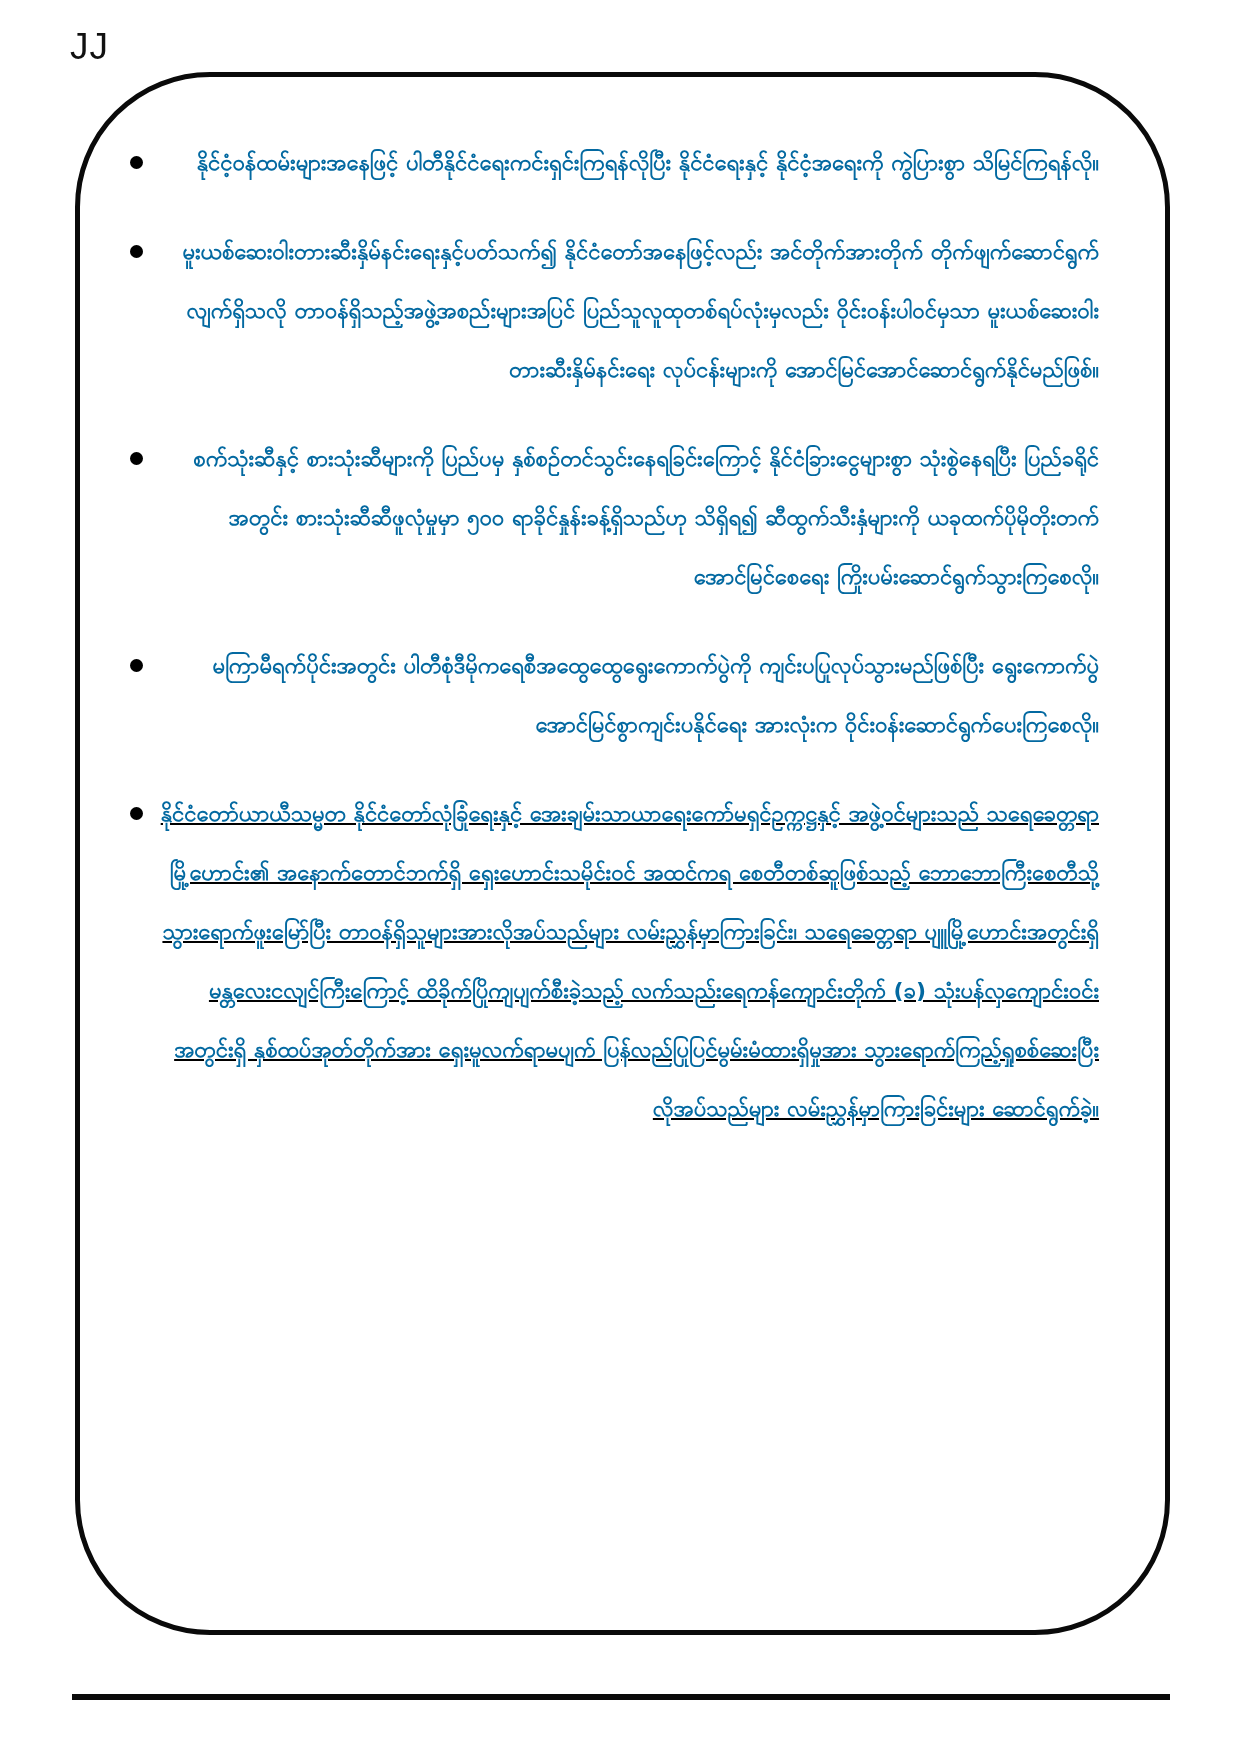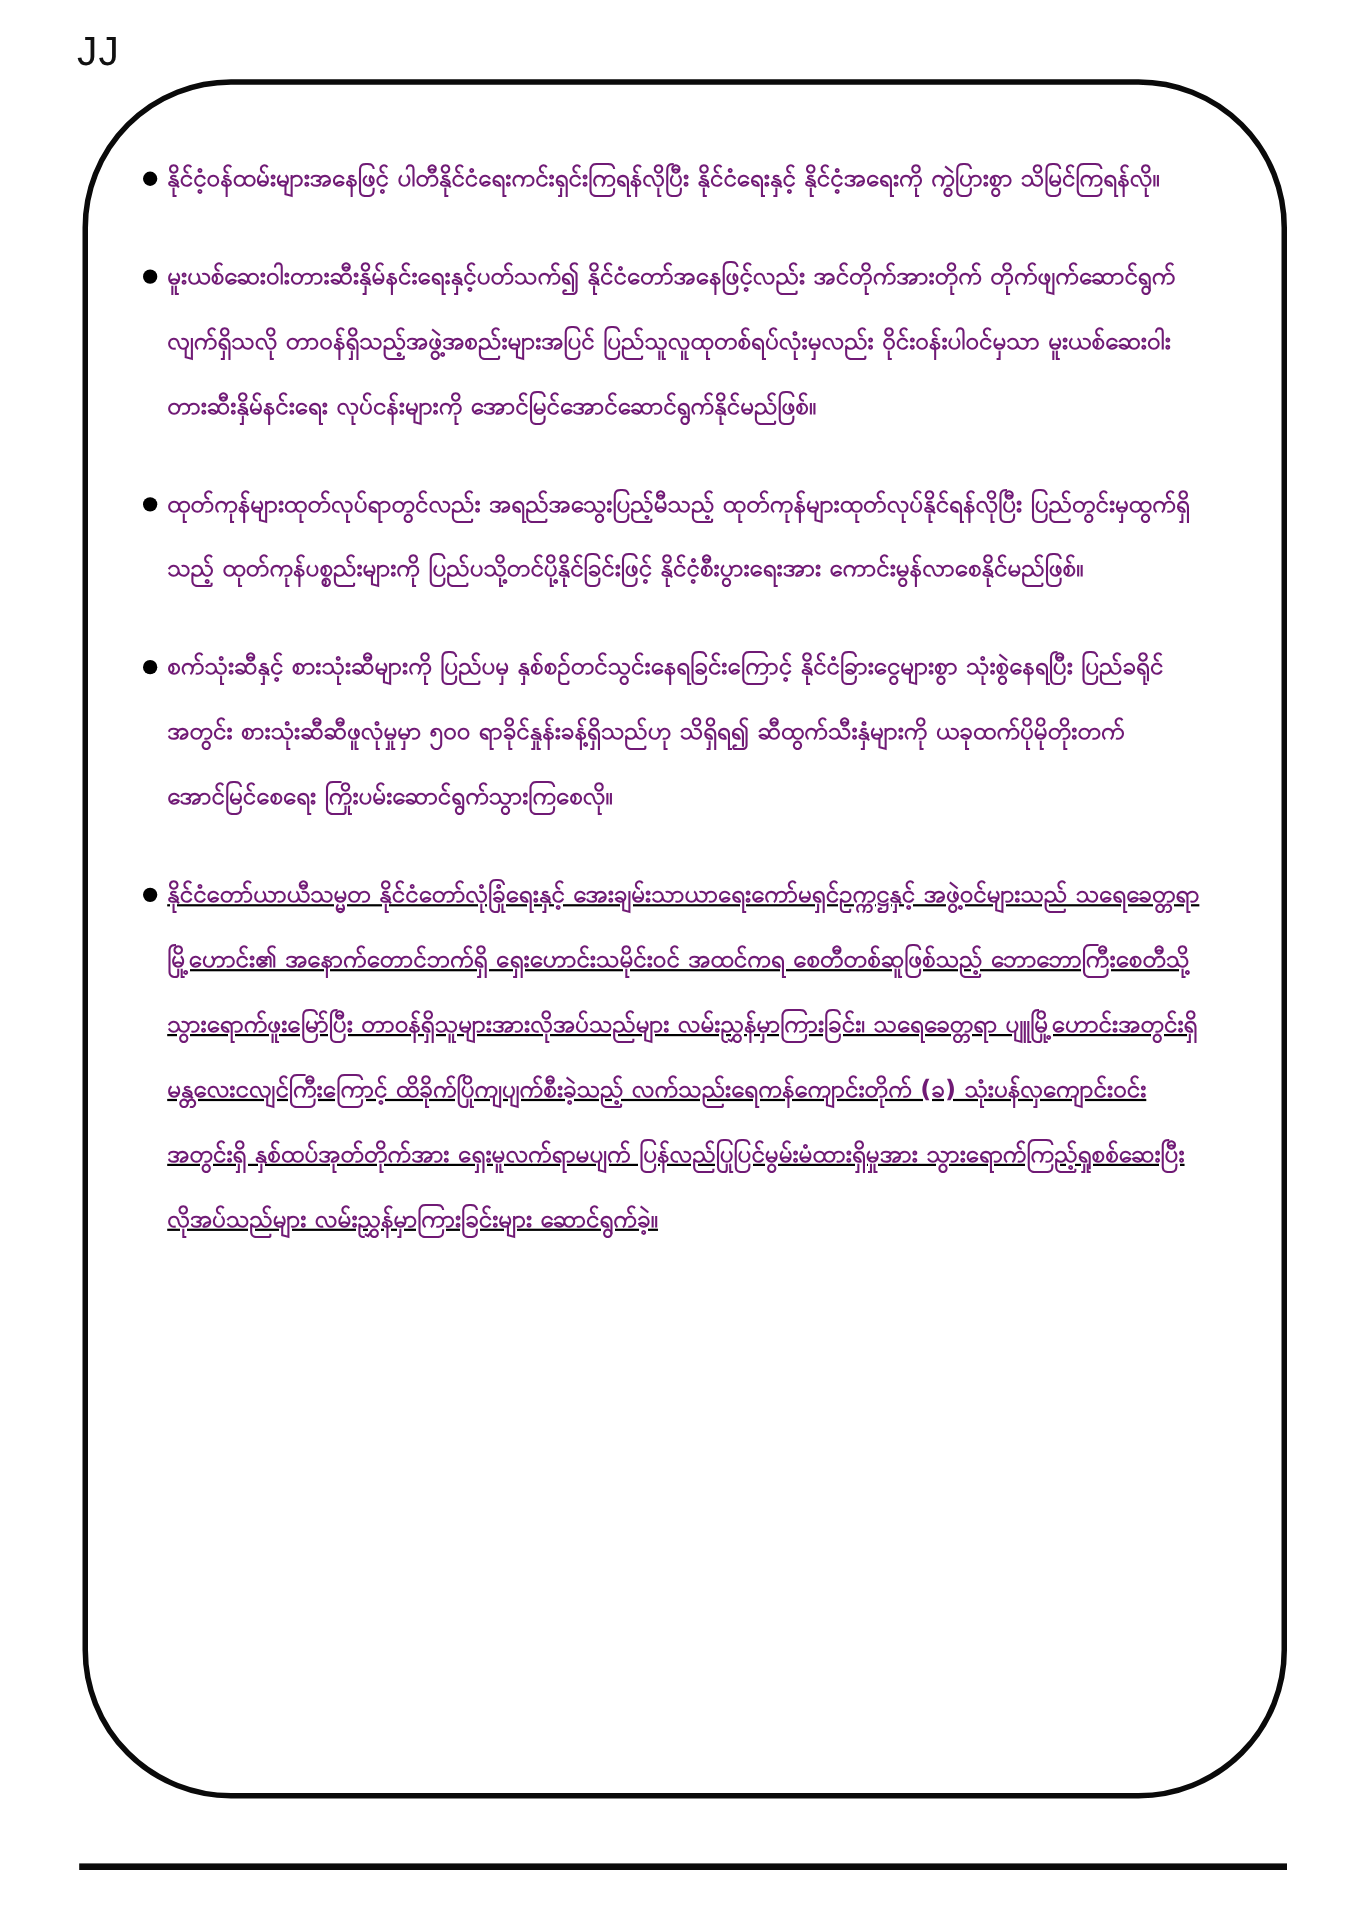--- a/index.html
+++ b/index.html
@@ -55,23 +55,23 @@
     border-radius: 50%;
     background: #000000;
     margin-top: 23px;
     margin-right: 9px;
   }
   .bullet-text {
     flex: 1 1 auto;
     font-size: 22px;
     font-weight: 700;
     line-height: 59px;
-    text-align: left;
+    text-align: right;
     word-break: normal;
-    color: #701a75;
+    color: #0369a1;
   }
   .bottom-rule {
     position: absolute;
     left: 72px;
     top: 1694px;
     width: 1098px;
     height: 6px;
     background: #0a0a0a;
   }
 </style>
@@ -86,30 +86,30 @@
     <div class="bullet-row">
       <span class="dot"></span>
       <div class="bullet-text">နိုင်ငံ့ဝန်ထမ်းများအနေဖြင့် ပါတီနိုင်ငံရေးကင်းရှင်းကြရန်လိုပြီး နိုင်ငံရေးနှင့် နိုင်ငံ့အရေးကို ကွဲပြားစွာ သိမြင်ကြရန်လို။</div>
     </div>
 
     <div class="bullet-row">
       <span class="dot"></span>
       <div class="bullet-text">မူးယစ်ဆေးဝါးတားဆီးနှိမ်နင်းရေးနှင့်ပတ်သက်၍ နိုင်ငံတော်အနေဖြင့်လည်း အင်တိုက်အားတိုက် တိုက်ဖျက်ဆောင်ရွက်လျက်ရှိသလို တာဝန်ရှိသည့်အဖွဲ့အစည်းများအပြင် ပြည်သူလူထုတစ်ရပ်လုံးမှလည်း ဝိုင်းဝန်းပါဝင်မှသာ မူးယစ်ဆေးဝါးတားဆီးနှိမ်နင်းရေး လုပ်ငန်းများကို အောင်မြင်အောင်ဆောင်ရွက်နိုင်မည်ဖြစ်။</div>
     </div>
 
-    <div class="bullet-row">
-      <span class="dot"></span>
-      <div class="bullet-text">ထုတ်ကုန်များထုတ်လုပ်ရာတွင်လည်း အရည်အသွေးပြည့်မီသည့် ထုတ်ကုန်များထုတ်လုပ်နိုင်ရန်လိုပြီး ပြည်တွင်းမှထွက်ရှိသည့် ထုတ်ကုန်ပစ္စည်းများကို ပြည်ပသို့တင်ပို့နိုင်ခြင်းဖြင့် နိုင်ငံ့စီးပွားရေးအား ကောင်းမွန်လာစေနိုင်မည်ဖြစ်။</div>
-    </div>
 
     <div class="bullet-row">
       <span class="dot"></span>
       <div class="bullet-text">စက်သုံးဆီနှင့် စားသုံးဆီများကို ပြည်ပမှ နှစ်စဉ်တင်သွင်းနေရခြင်းကြောင့် နိုင်ငံခြားငွေများစွာ သုံးစွဲနေရပြီး ပြည်ခရိုင်အတွင်း စားသုံးဆီဆီဖူလုံမှုမှာ ၅၀၀ ရာခိုင်နှုန်းခန့်ရှိသည်ဟု သိရှိရ၍ ဆီထွက်သီးနှံများကို ယခုထက်ပိုမိုတိုးတက်အောင်မြင်စေရေး ကြိုးပမ်းဆောင်ရွက်သွားကြစေလို။</div>
     </div>
 
+    <div class="bullet-row">
+      <span class="dot"></span>
+      <div class="bullet-text">မကြာမီရက်ပိုင်းအတွင်း ပါတီစုံဒီမိုကရေစီအထွေထွေရွေးကောက်ပွဲကို ကျင်းပပြုလုပ်သွားမည်ဖြစ်ပြီး ရွေးကောက်ပွဲအောင်မြင်စွာကျင်းပနိုင်ရေး အားလုံးက ဝိုင်းဝန်းဆောင်ရွက်ပေးကြစေလို။</div>
+    </div>
 
 
     <div class="bullet-row">
       <span class="dot"></span>
       <div class="bullet-text">နိုင်ငံတော်ယာယီသမ္မတ နိုင်ငံတော်လုံခြုံရေးနှင့် အေးချမ်းသာယာရေးကော်မရှင်ဥက္ကဋ္ဌနှင့် အဖွဲ့ဝင်များသည် သရေခေတ္တရာမြို့ဟောင်း၏ အနောက်တောင်ဘက်ရှိ ရှေးဟောင်းသမိုင်းဝင် အထင်ကရ စေတီတစ်ဆူဖြစ်သည့် ဘောဘောကြီးစေတီသို့သွားရောက်ဖူးမြော်ပြီး တာဝန်ရှိသူများအားလိုအပ်သည်များ လမ်းညွှန်မှာကြားခြင်း၊ သရေခေတ္တရာ ပျူမြို့ဟောင်းအတွင်းရှိ မန္တလေးငလျင်ကြီးကြောင့် ထိခိုက်ပြိုကျပျက်စီးခဲ့သည့် လက်သည်းရေကန်ကျောင်းတိုက် (ခ) သုံးပန်လှကျောင်းဝင်းအတွင်းရှိ နှစ်ထပ်အုတ်တိုက်အား ရှေးမူလက်ရာမပျက် ပြန်လည်ပြုပြင်မွမ်းမံထားရှိမှုအား သွားရောက်ကြည့်ရှုစစ်ဆေးပြီး လိုအပ်သည်များ လမ်းညွှန်မှာကြားခြင်းများ ဆောင်ရွက်ခဲ့။</div>
     </div>
 
   </div>
 </div>
 

